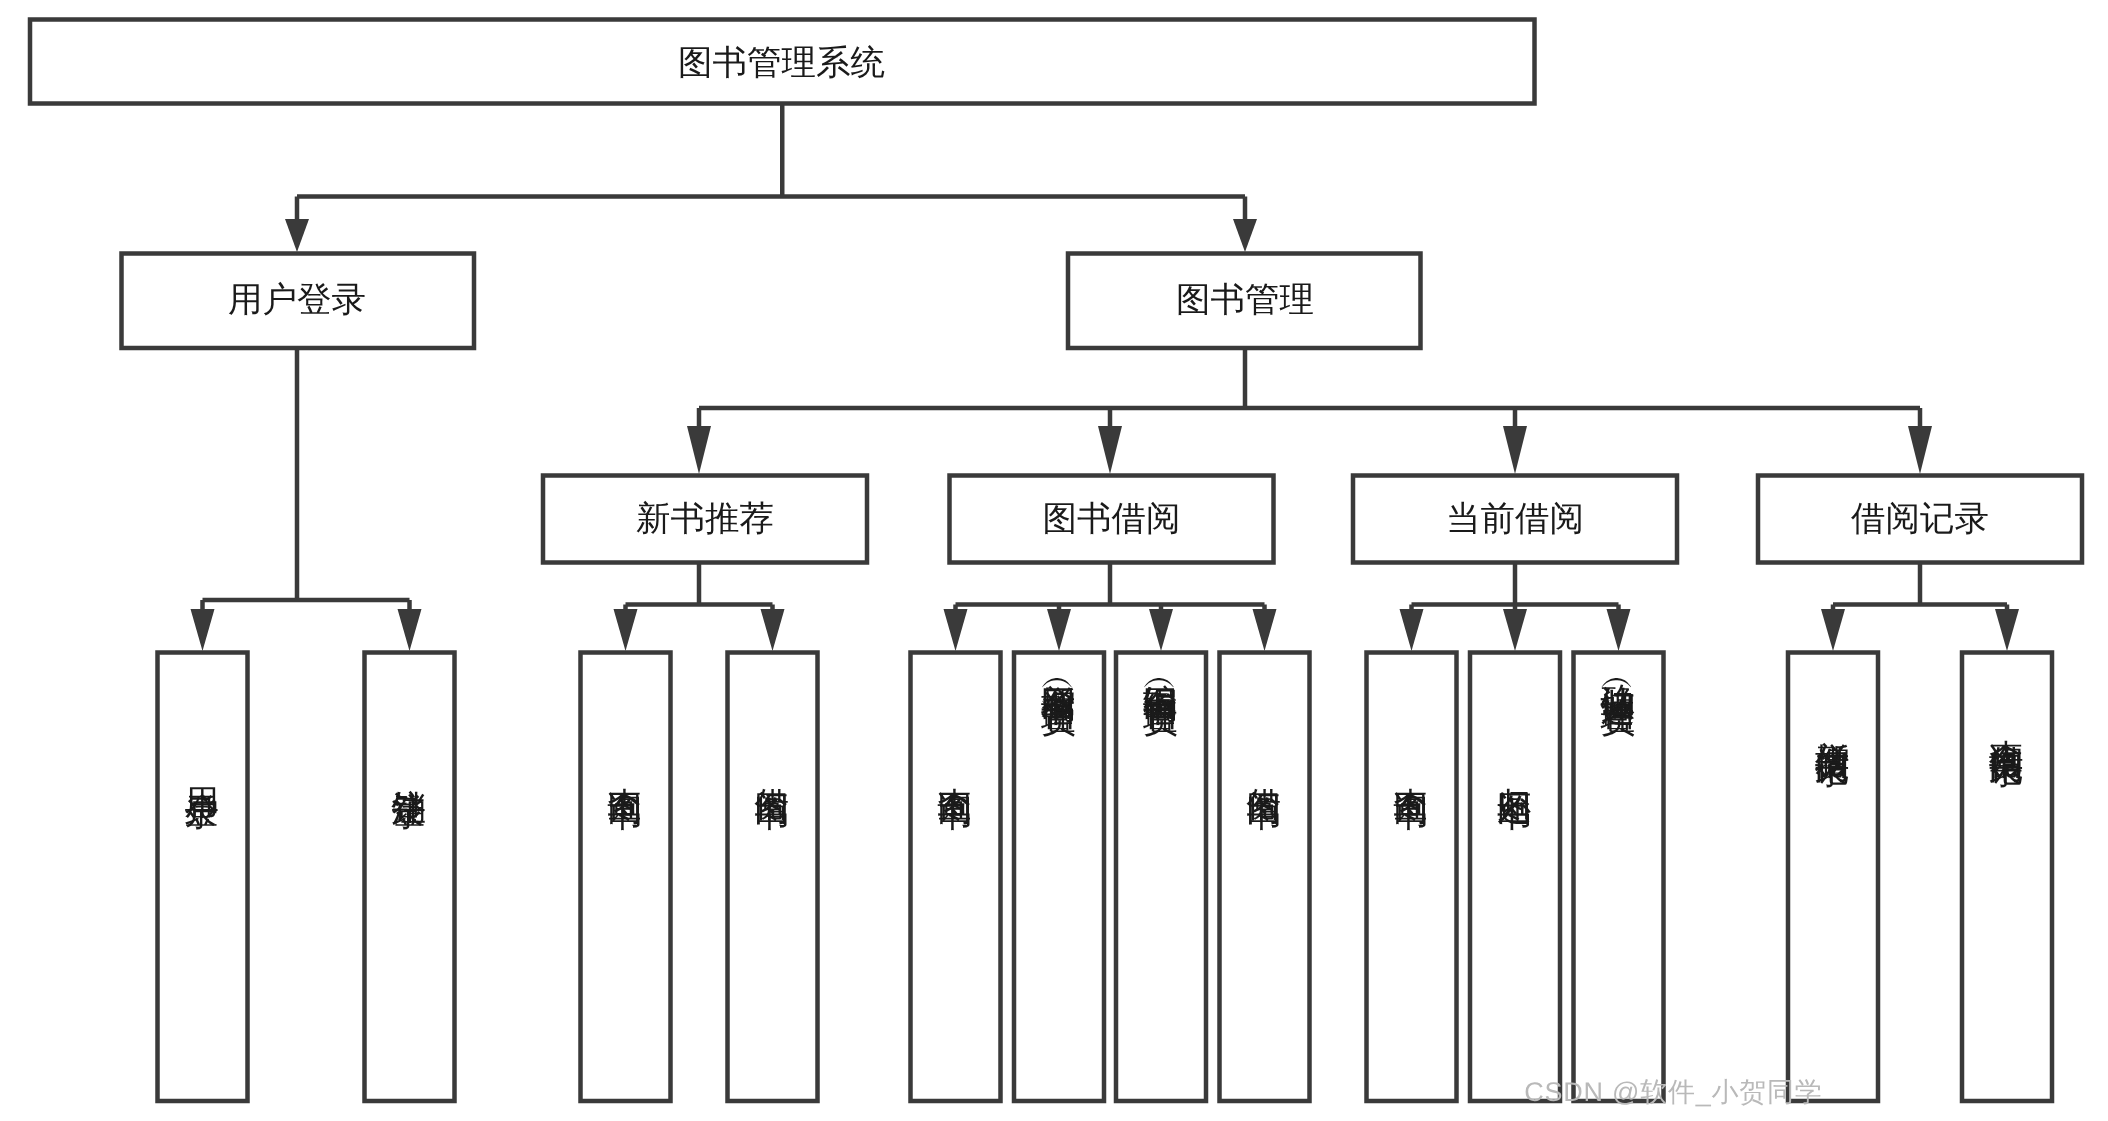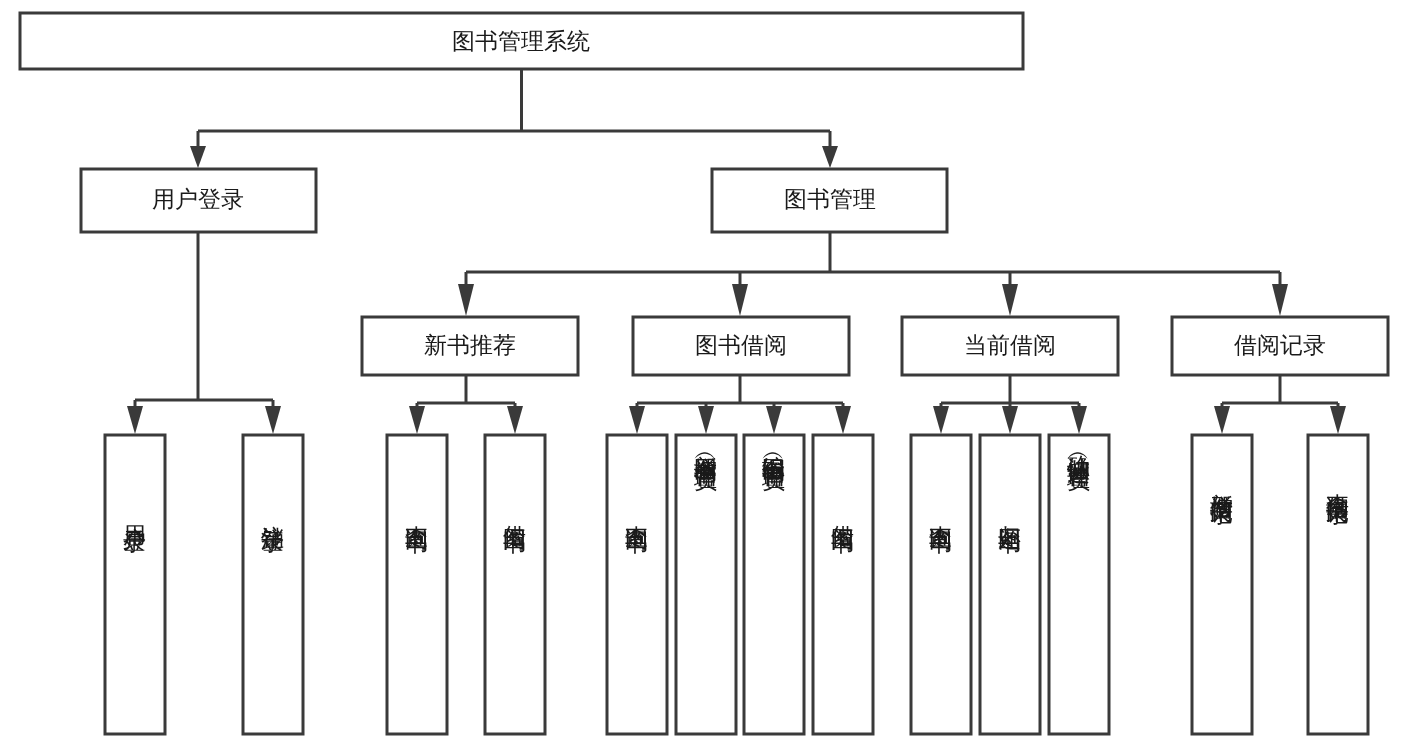--- a/index.html
+++ b/index.html
@@ -232,14 +232,15 @@
       <rect class="node-rect" x="1192" y="435" width="60" height="299"></rect>
       <text class="node-label-v" x="1222" y="481" text-anchor="middle">新增借阅记录</text>
     </g>
     <g>
       <rect class="node-rect" x="1308" y="435" width="60" height="299"></rect>
       <text class="node-label-v" x="1338" y="481" text-anchor="middle">查询借阅记录</text>
     </g>
 
   </svg>
 
+  <div class="watermark-text">CSDN @软件_小贺同学</div>
 
 </div>
 
 </body></html>

